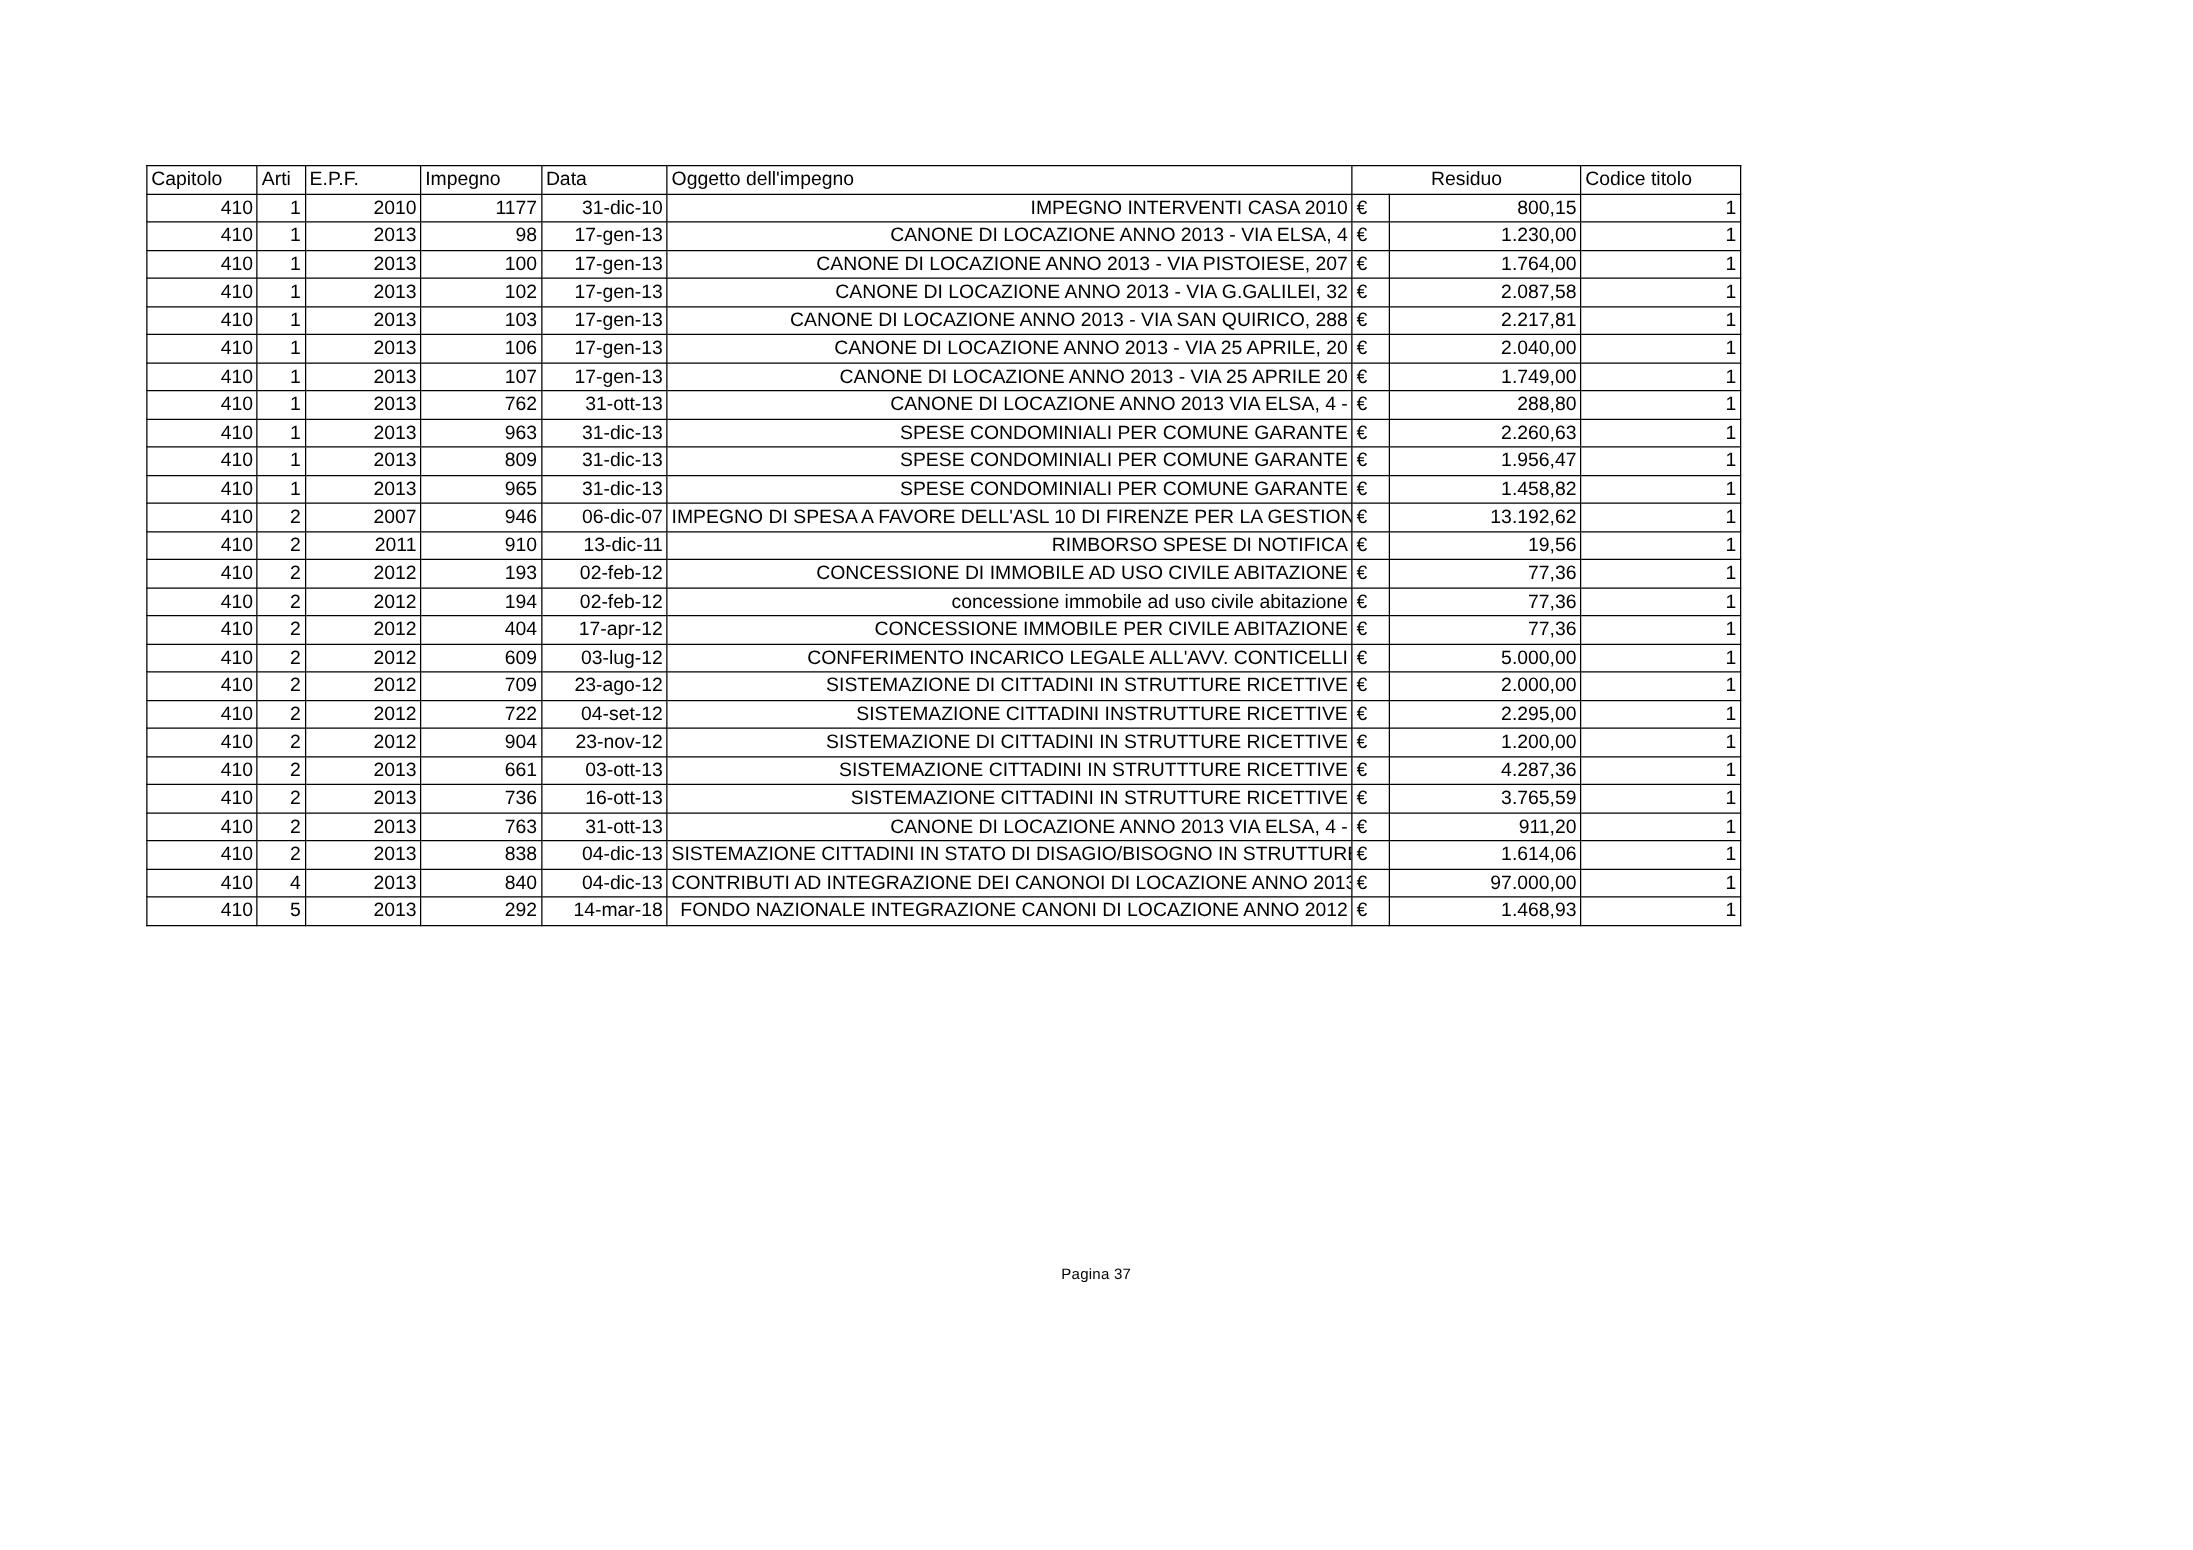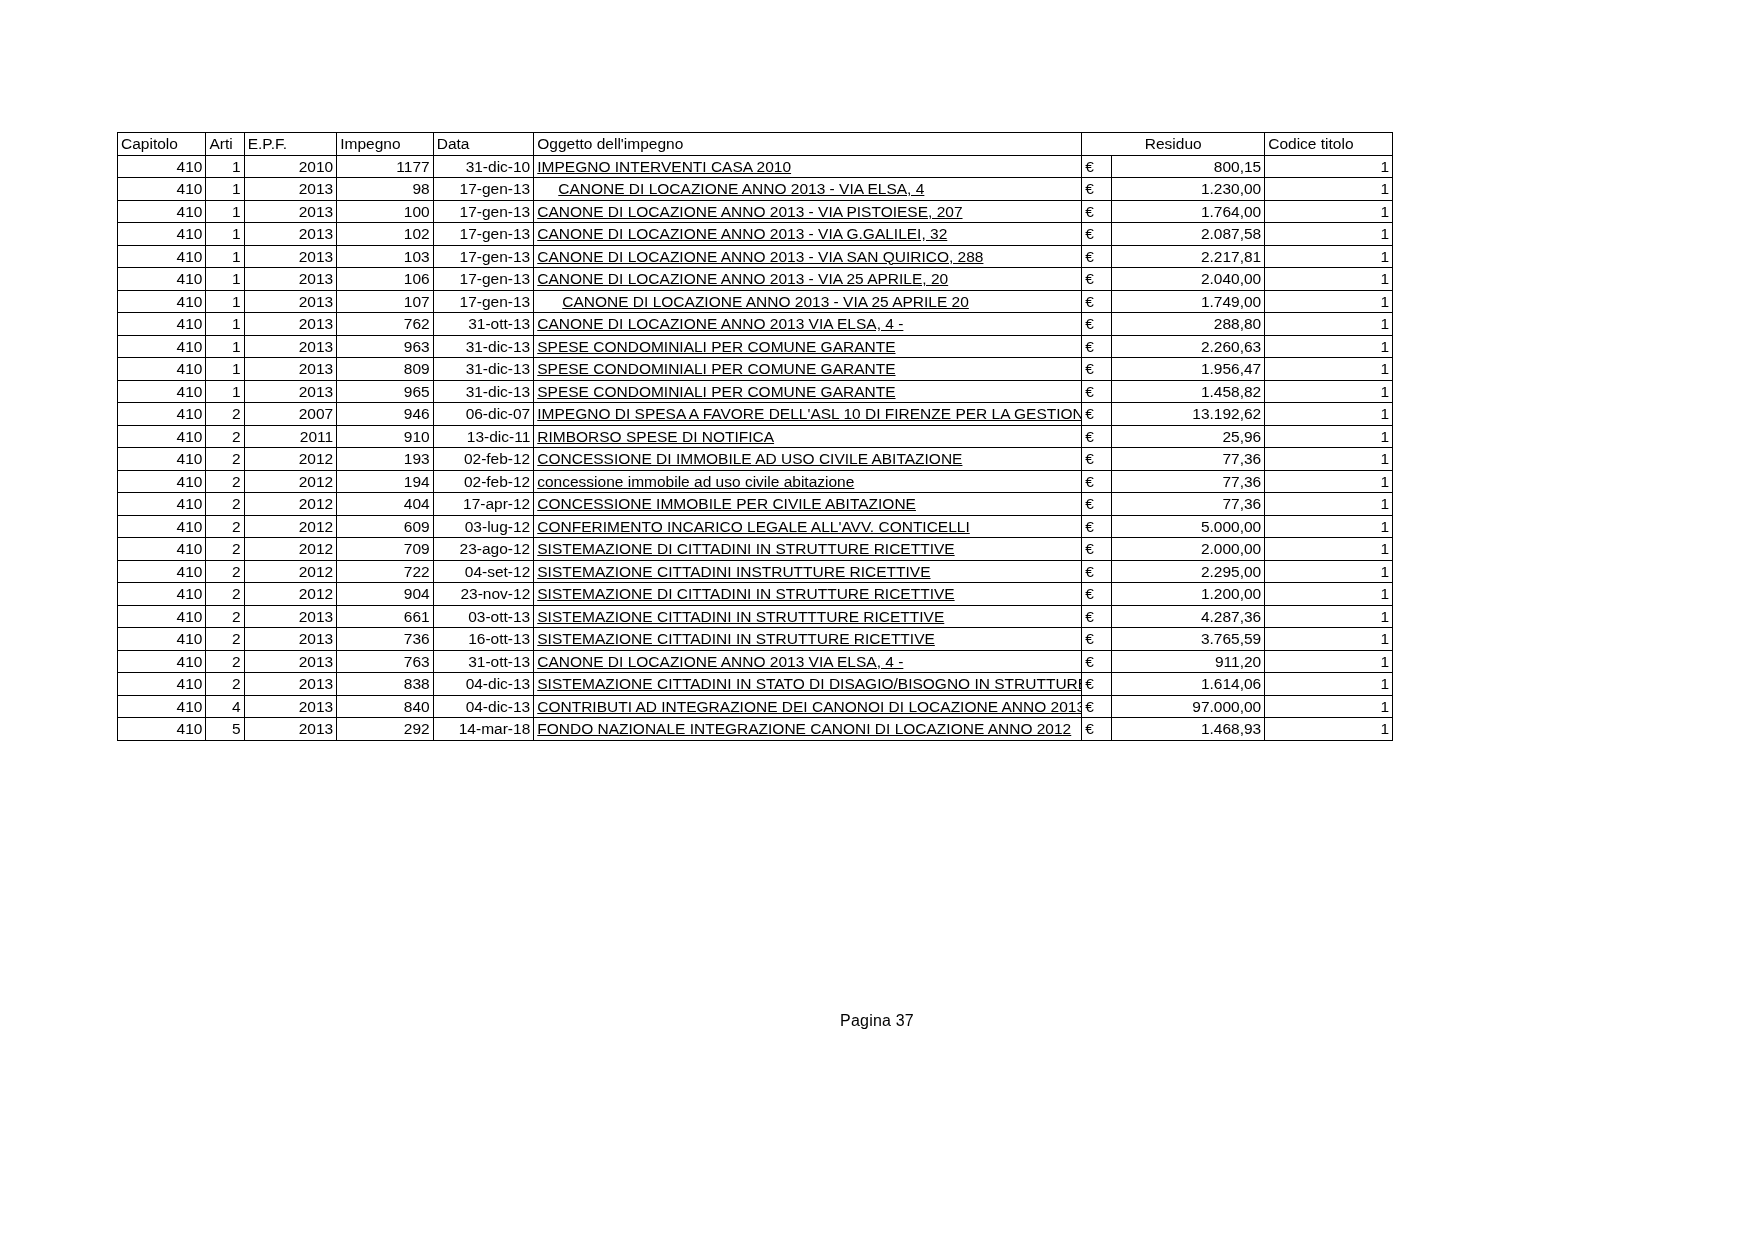--- a/index.html
+++ b/index.html
@@ -59,41 +59,41 @@
     font-weight: bold;
     vertical-align: bottom;
     font-size: 15.5px;
     height: 24px;
     line-height: 22px;
   }
   .th-left { text-align: left; }
   .th-center { text-align: center; }
 
   .num { text-align: right; }
-  .txt { text-align: left; text-decoration: underline; }
+  .txt { text-align: right; }
   .eur { text-align: left; padding-left: 5px; border-right: none; }
   .residuo { text-align: right; border-left: none; padding-right: 6px; }
   .codice { text-align: right; padding-right: 6px; }
 
   
   .multiline {
     white-space: normal;
     line-height: 21.5px;
   }
 
   .tall2 { height: 43px; }
   .tall3 { height: 64.5px; }
 
   .footer {
     position: absolute;
     left: 0;
     top: 1012px;
     width: 1754px;
     text-align: center;
-    font-size: 16px;
+    font-size: 12px;
     font-family: "Liberation Sans", sans-serif;
   }
   .footer span { letter-spacing: 0.2px; }
 </style>
 </head>
 <body>
 
 <div class="page">
 
   <div class="table-wrap">
@@ -255,21 +255,21 @@
             <td class="codice tall3">1</td>
           </tr>
           <tr>
             <td class="num">410</td>
             <td class="num">2</td>
             <td class="num">2011</td>
             <td class="num">910</td>
             <td class="num">13-dic-11</td>
             <td class="txt multiline " style="vertical-align: top;">RIMBORSO SPESE DI NOTIFICA</td>
             <td class="eur">€</td>
-            <td class="residuo">25,96</td>
+            <td class="residuo">19,56</td>
             <td class="codice">1</td>
           </tr>
           <tr>
             <td class="num tall2">410</td>
             <td class="num tall2">2</td>
             <td class="num tall2">2012</td>
             <td class="num tall2">193</td>
             <td class="num tall2">02-feb-12</td>
             <td class="txt multiline tall2" style="vertical-align: bottom;">CONCESSIONE DI IMMOBILE AD USO CIVILE ABITAZIONE</td>
             <td class="eur tall2">€</td>

